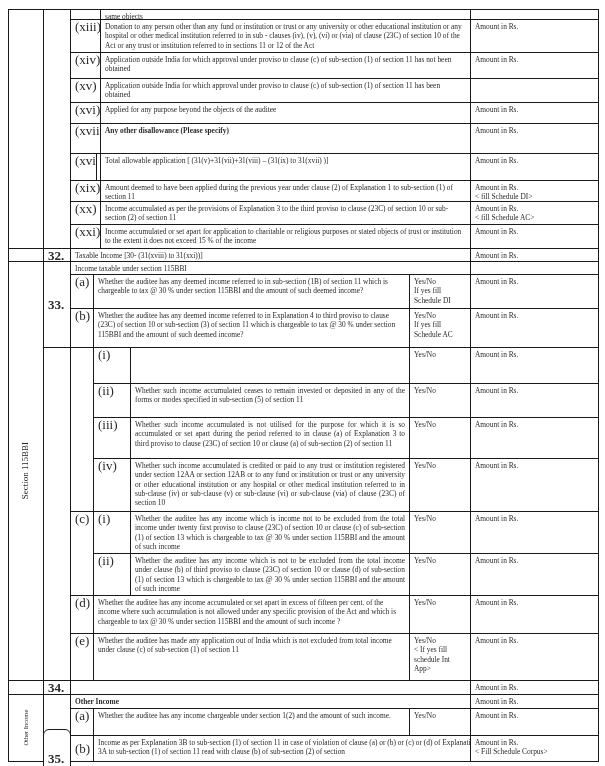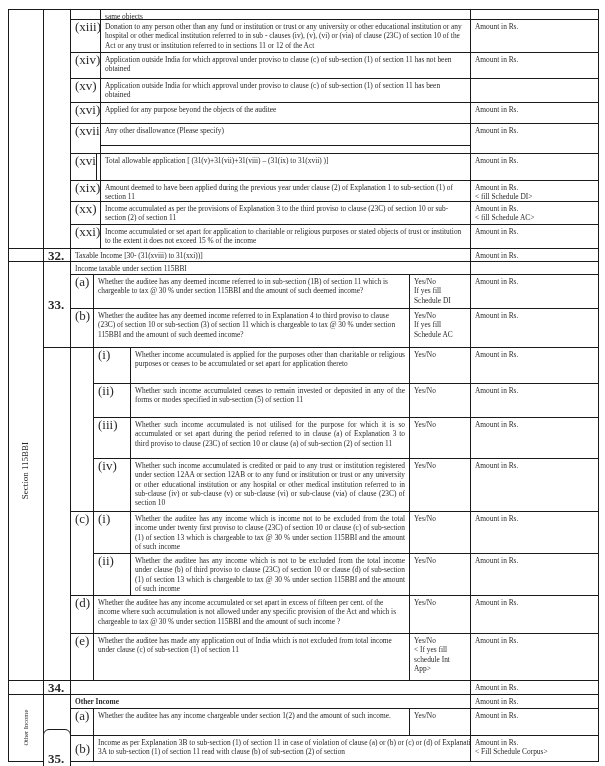--- a/index.html
+++ b/index.html
@@ -31,21 +31,21 @@
     <div class="cell num" style="left: 70px; top: 52px; width: 31px; height: 27px;"><span>(xiv)</span></div>
     <div class="cell" style="left: 100px; top: 52px; width: 371px; height: 27px;"><span>Application outside India for which approval under proviso to   clause (c) of sub-section (1) of section 11 has not been  obtained</span></div>
     <div class="cell" style="left: 470px; top: 52px; width: 129px; height: 27px;"><span>Amount in Rs.</span></div>
     <div class="cell num" style="left: 70px; top: 78px; width: 31px; height: 25px;"><span>(xv)</span></div>
     <div class="cell" style="left: 100px; top: 78px; width: 371px; height: 25px;"><span>Application outside India for which approval under proviso to   clause (c) of sub-section (1) of section 11 has been  obtained</span></div>
     <div class="cell" style="left: 470px; top: 78px; width: 129px; height: 25px;"><span></span></div>
     <div class="cell num" style="left: 70px; top: 102px; width: 31px; height: 22px;"><span>(xvi)</span></div>
     <div class="cell" style="left: 100px; top: 102px; width: 371px; height: 22px;"><span>Applied for any purpose beyond the objects of the auditee</span></div>
     <div class="cell" style="left: 470px; top: 102px; width: 129px; height: 22px;"><span>Amount in Rs.</span></div>
     <div class="cell num" style="left: 70px; top: 123px; width: 31px; height: 31px;"><span>(xvii)</span></div>
-    <div class="cell" style="left: 100px; top: 123px; width: 371px; height: 23px;"><span>Any other disallowance (Please specify)</span></div>
+    <div class="cell" style="left: 100px; top: 123px; width: 371px; height: 31px; font-weight: bold;"><span>Any other disallowance (Please specify)</span></div>
     <div class="cell" style="left: 470px; top: 123px; width: 129px; height: 31px;"><span>Amount in Rs.</span></div>
     <div class="cell num" style="left: 70px; top: 153px; width: 27px; height: 28px;"><span>(xviii)</span></div>
     <div class="cell" style="left: 100px; top: 153px; width: 371px; height: 28px;"><span>Total allowable application [ (31(v)+31(vii)+31(viii) – (31(ix) to 31(xvii) )]</span></div>
     <div class="cell" style="left: 470px; top: 153px; width: 129px; height: 28px;"><span>Amount in Rs.</span></div>
     <div class="cell num" style="left: 70px; top: 180px; width: 31px; height: 22px;"><span>(xix)</span></div>
     <div class="cell" style="left: 100px; top: 180px; width: 371px; height: 22px;"><span>Amount deemed to have been applied during the previous year under clause (2) of Explanation 1 to sub-section (1) of section 11</span></div>
     <div class="cell" style="left: 470px; top: 180px; width: 129px; height: 22px;"><span>Amount in Rs.</span><br><span>&lt; fill Schedule DI&gt;</span></div>
     <div class="cell num" style="left: 70px; top: 201px; width: 31px; height: 24px;"><span>(xx)</span></div>
     <div class="cell" style="left: 100px; top: 201px; width: 371px; height: 24px;"><span>Income accumulated as per the provisions of Explanation 3 to the third proviso to clause (23C) of section 10 or sub-section (2) of section 11</span></div>
     <div class="cell" style="left: 470px; top: 201px; width: 129px; height: 24px;"><span>Amount in Rs.</span><br><span>&lt; fill Schedule AC&gt;</span></div>
@@ -68,21 +68,20 @@
     <div class="cell num" style="left: 70px; top: 274px; width: 24px; height: 35px;"><span>(a)</span></div>
     <div class="cell" style="left: 93px; top: 274px; width: 317px; height: 35px;"><span>Whether the auditee has any deemed income referred to in sub-section (1B) of  section 11 which is chargeable to tax @ 30 % under section 115BBI and the amount of such deemed income?</span></div>
     <div class="cell" style="left: 409px; top: 274px; width: 62px; height: 35px;"><span>Yes/No</span><br><span>If yes fill Schedule DI</span></div>
     <div class="cell" style="left: 470px; top: 274px; width: 129px; height: 35px;"><span>Amount in Rs.</span></div>
     <div class="cell num" style="left: 70px; top: 308px; width: 24px; height: 40px;"><span>(b)</span></div>
     <div class="cell" style="left: 93px; top: 308px; width: 317px; height: 40px;"><span>Whether the auditee has any deemed income referred to in Explanation 4 to third proviso to clause (23C) of section 10 or sub-section (3) of section 11 which is chargeable to tax @ 30 % under section 115BBI and the amount of such deemed income?</span></div>
     <div class="cell" style="left: 409px; top: 308px; width: 62px; height: 40px;"><span>Yes/No</span><br><span>If yes fill Schedule AC</span></div>
     <div class="cell" style="left: 470px; top: 308px; width: 129px; height: 40px;"><span>Amount in Rs.</span></div>
     <div class="cell" style="left: 70px; top: 347px; width: 24px; height: 165px;"></div>
     <div class="cell num" style="left: 93px; top: 347px; width: 38px; height: 37px;"><span>(i)</span></div>
-    <div class="cell just" style="left: 130px; top: 347px; width: 280px; height: 37px;"><span> Whether income accumulated is applied for the purposes other than charitable or religious purposes or ceases to be accumulated or set apart for application thereto</span></div>
     <div class="cell" style="left: 409px; top: 347px; width: 62px; height: 37px;"><span>Yes/No</span></div>
     <div class="cell" style="left: 470px; top: 347px; width: 129px; height: 37px;"><span>Amount in Rs.</span></div>
     <div class="cell num" style="left: 93px; top: 383px; width: 38px; height: 35px;"><span>(ii)</span></div>
     <div class="cell just" style="left: 130px; top: 383px; width: 280px; height: 35px;"><span>Whether such income accumulated ceases to remain invested or deposited in any of the forms or modes specified in sub-section (5) of section 11</span></div>
     <div class="cell" style="left: 409px; top: 383px; width: 62px; height: 35px;"><span>Yes/No</span></div>
     <div class="cell" style="left: 470px; top: 383px; width: 129px; height: 35px;"><span>Amount in Rs.</span></div>
     <div class="cell num" style="left: 93px; top: 417px; width: 38px; height: 56px;"><span>(iii)</span></div>
     <div class="cell just" style="left: 130px; top: 417px; width: 280px; height: 42px;"><span>Whether such income accumulated  is not utilised for the purpose for which it is so accumulated or set apart during the period referred to in clause (a) of Explanation 3 to third proviso to clause (23C) of section 10 or clause (a) of sub-section (2) of section 11</span></div>
     <div class="cell" style="left: 409px; top: 417px; width: 62px; height: 42px;"><span>Yes/No</span></div>
     <div class="cell" style="left: 470px; top: 417px; width: 129px; height: 42px;"><span>Amount in Rs.</span></div>

